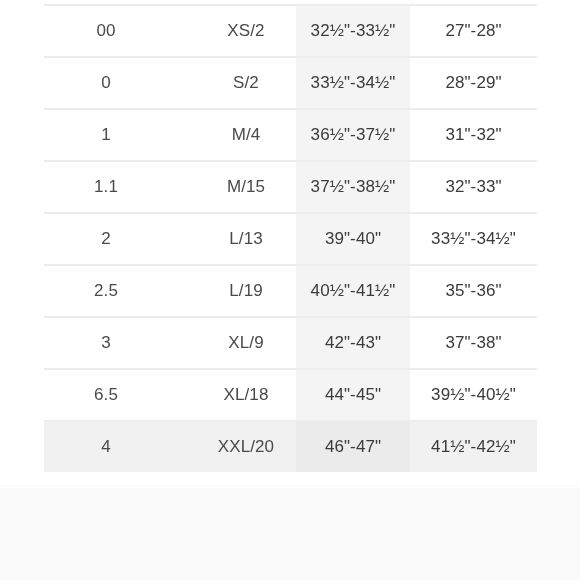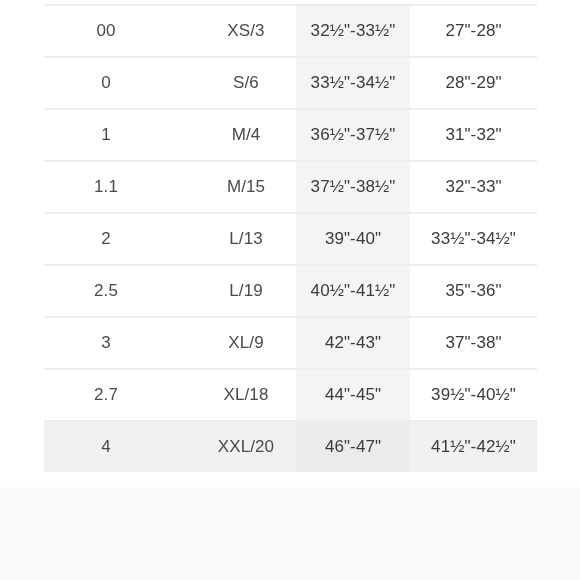--- a/index.html
+++ b/index.html
@@ -131,28 +131,28 @@
       <colgroup>
         <col class="c-size">
         <col class="c-alpha">
         <col class="c-bust">
         <col class="c-waist">
       </colgroup>
       <tbody>
 
         <tr>
           <td class="col-size">00</td>
-          <td class="col-alpha">XS/3</td>
+          <td class="col-alpha">XS/2</td>
           <td class="col-bust">32½"-33½"</td>
           <td class="col-waist">27"-28"</td>
         </tr>
 
         <tr>
           <td class="col-size">0</td>
-          <td class="col-alpha">S/6</td>
+          <td class="col-alpha">S/2</td>
           <td class="col-bust">33½"-34½"</td>
           <td class="col-waist">28"-29"</td>
         </tr>
 
 
         <tr>
           <td class="col-size">1</td>
           <td class="col-alpha">M/4</td>
           <td class="col-bust">36½"-37½"</td>
           <td class="col-waist">31"-32"</td>
@@ -180,21 +180,21 @@
         </tr>
 
         <tr>
           <td class="col-size">3</td>
           <td class="col-alpha">XL/9</td>
           <td class="col-bust">42"-43"</td>
           <td class="col-waist">37"-38"</td>
         </tr>
 
         <tr>
-          <td class="col-size">2.7</td>
+          <td class="col-size">6.5</td>
           <td class="col-alpha">XL/18</td>
           <td class="col-bust">44"-45"</td>
           <td class="col-waist">39½"-40½"</td>
         </tr>
 
         <tr class="row-hover">
           <td class="col-size">4</td>
           <td class="col-alpha">XXL/20</td>
           <td class="col-bust">46"-47"</td>
           <td class="col-waist">41½"-42½"</td>

